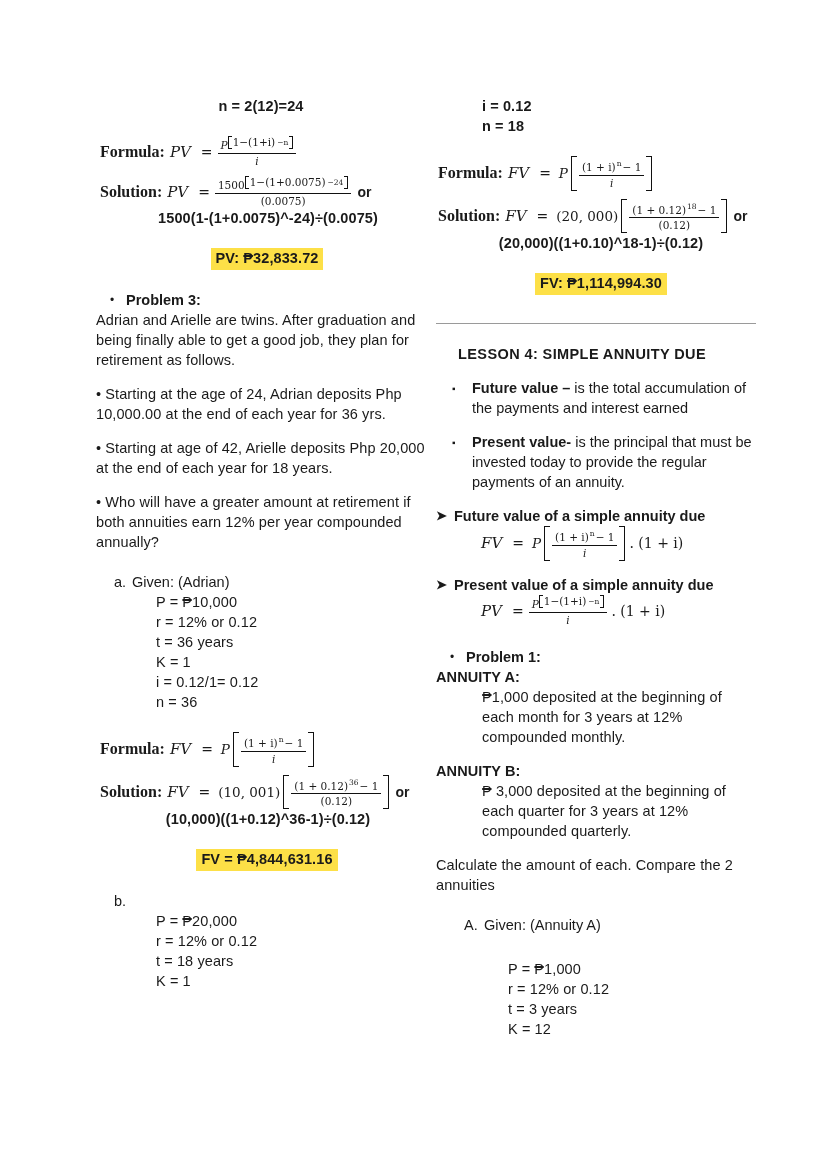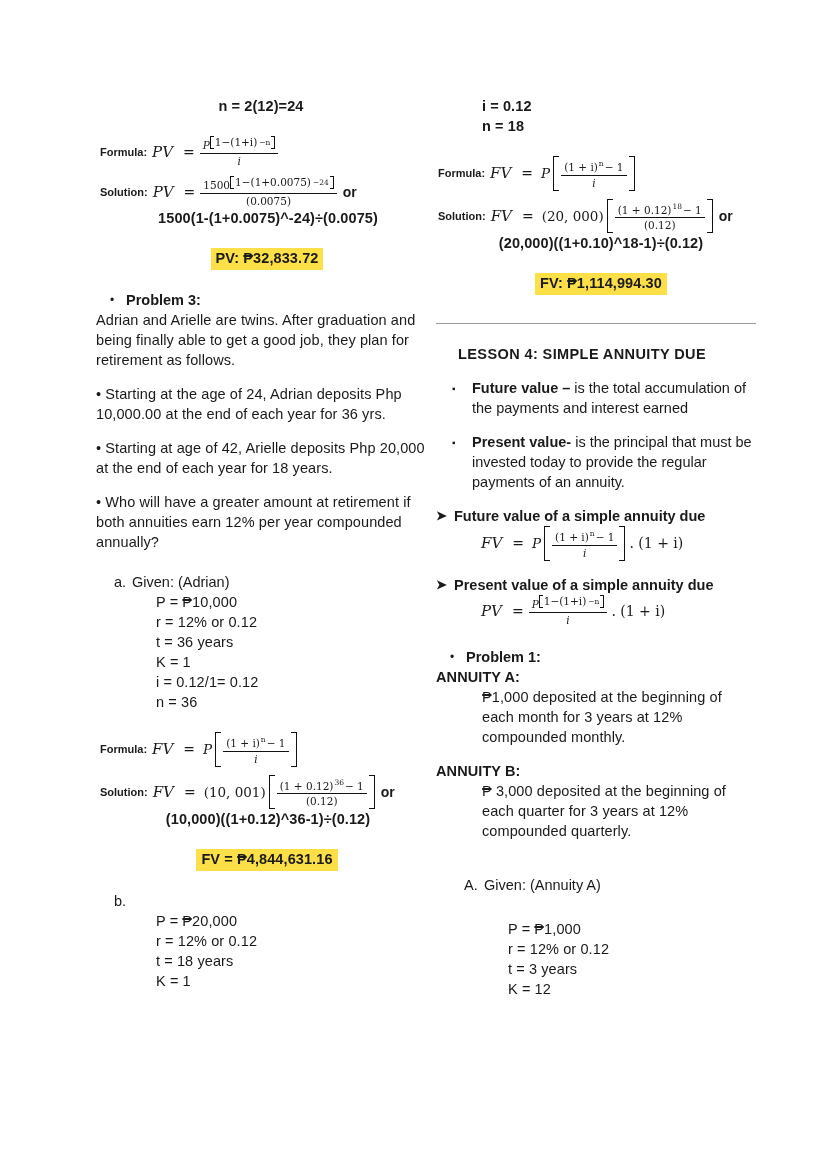--- a/index.html
+++ b/index.html
@@ -107,24 +107,24 @@
     padding-left: 22px;
   }
   .mathrow {
     display: flex;
     align-items: center;
     font-size: 14.5px;
     line-height: 20px;
     flex-wrap: nowrap;
   }
   .mathlabel {
-    font-family: Liberation Sans, sans-serif;
+    font-family: Liberation Serif, serif;
     font-weight: bold;
     font-style: normal;
-    font-size: 11px;
+    font-size: 16px;
     white-space: nowrap;
   }
   .mvar {
     font-family: "DejaVu Serif", "Liberation Serif", serif;
     font-style: italic;
     font-size: 15px;
     padding: 0 5px;
     white-space: nowrap;
   }
   .meq {
@@ -484,20 +484,21 @@
     <div class="line bold">ANNUITY A:</div>
     <div class="line indent-2">₱1,000 deposited at the beginning of each month for 3 years at 12% compounded monthly.</div>
 
     <div class="gap-m"></div>
 
     <div class="line bold">ANNUITY B:</div>
     <div class="line indent-2">₱ 3,000 deposited at the beginning of each quarter for 3 years at 12% compounded quarterly.</div>
 
     <div class="gap-m"></div>
 
+    <div class="line">Calculate the amount of each. Compare the 2 annuities</div>
 
     <div class="gap-l"></div>
 
     <div class="bullet-row">
       <span style="flex:0 0 48px;padding-left:28px;box-sizing:border-box;">A.</span>
       <span class="bullet-body">Given: (Annuity A)</span>
     </div>
     <div class="line" style="padding-left:72px;margin-top:24px;">P = ₱1,000</div>
     <div class="line" style="padding-left:72px;">r = 12% or 0.12</div>
     <div class="line" style="padding-left:72px;">t = 3 years</div>

